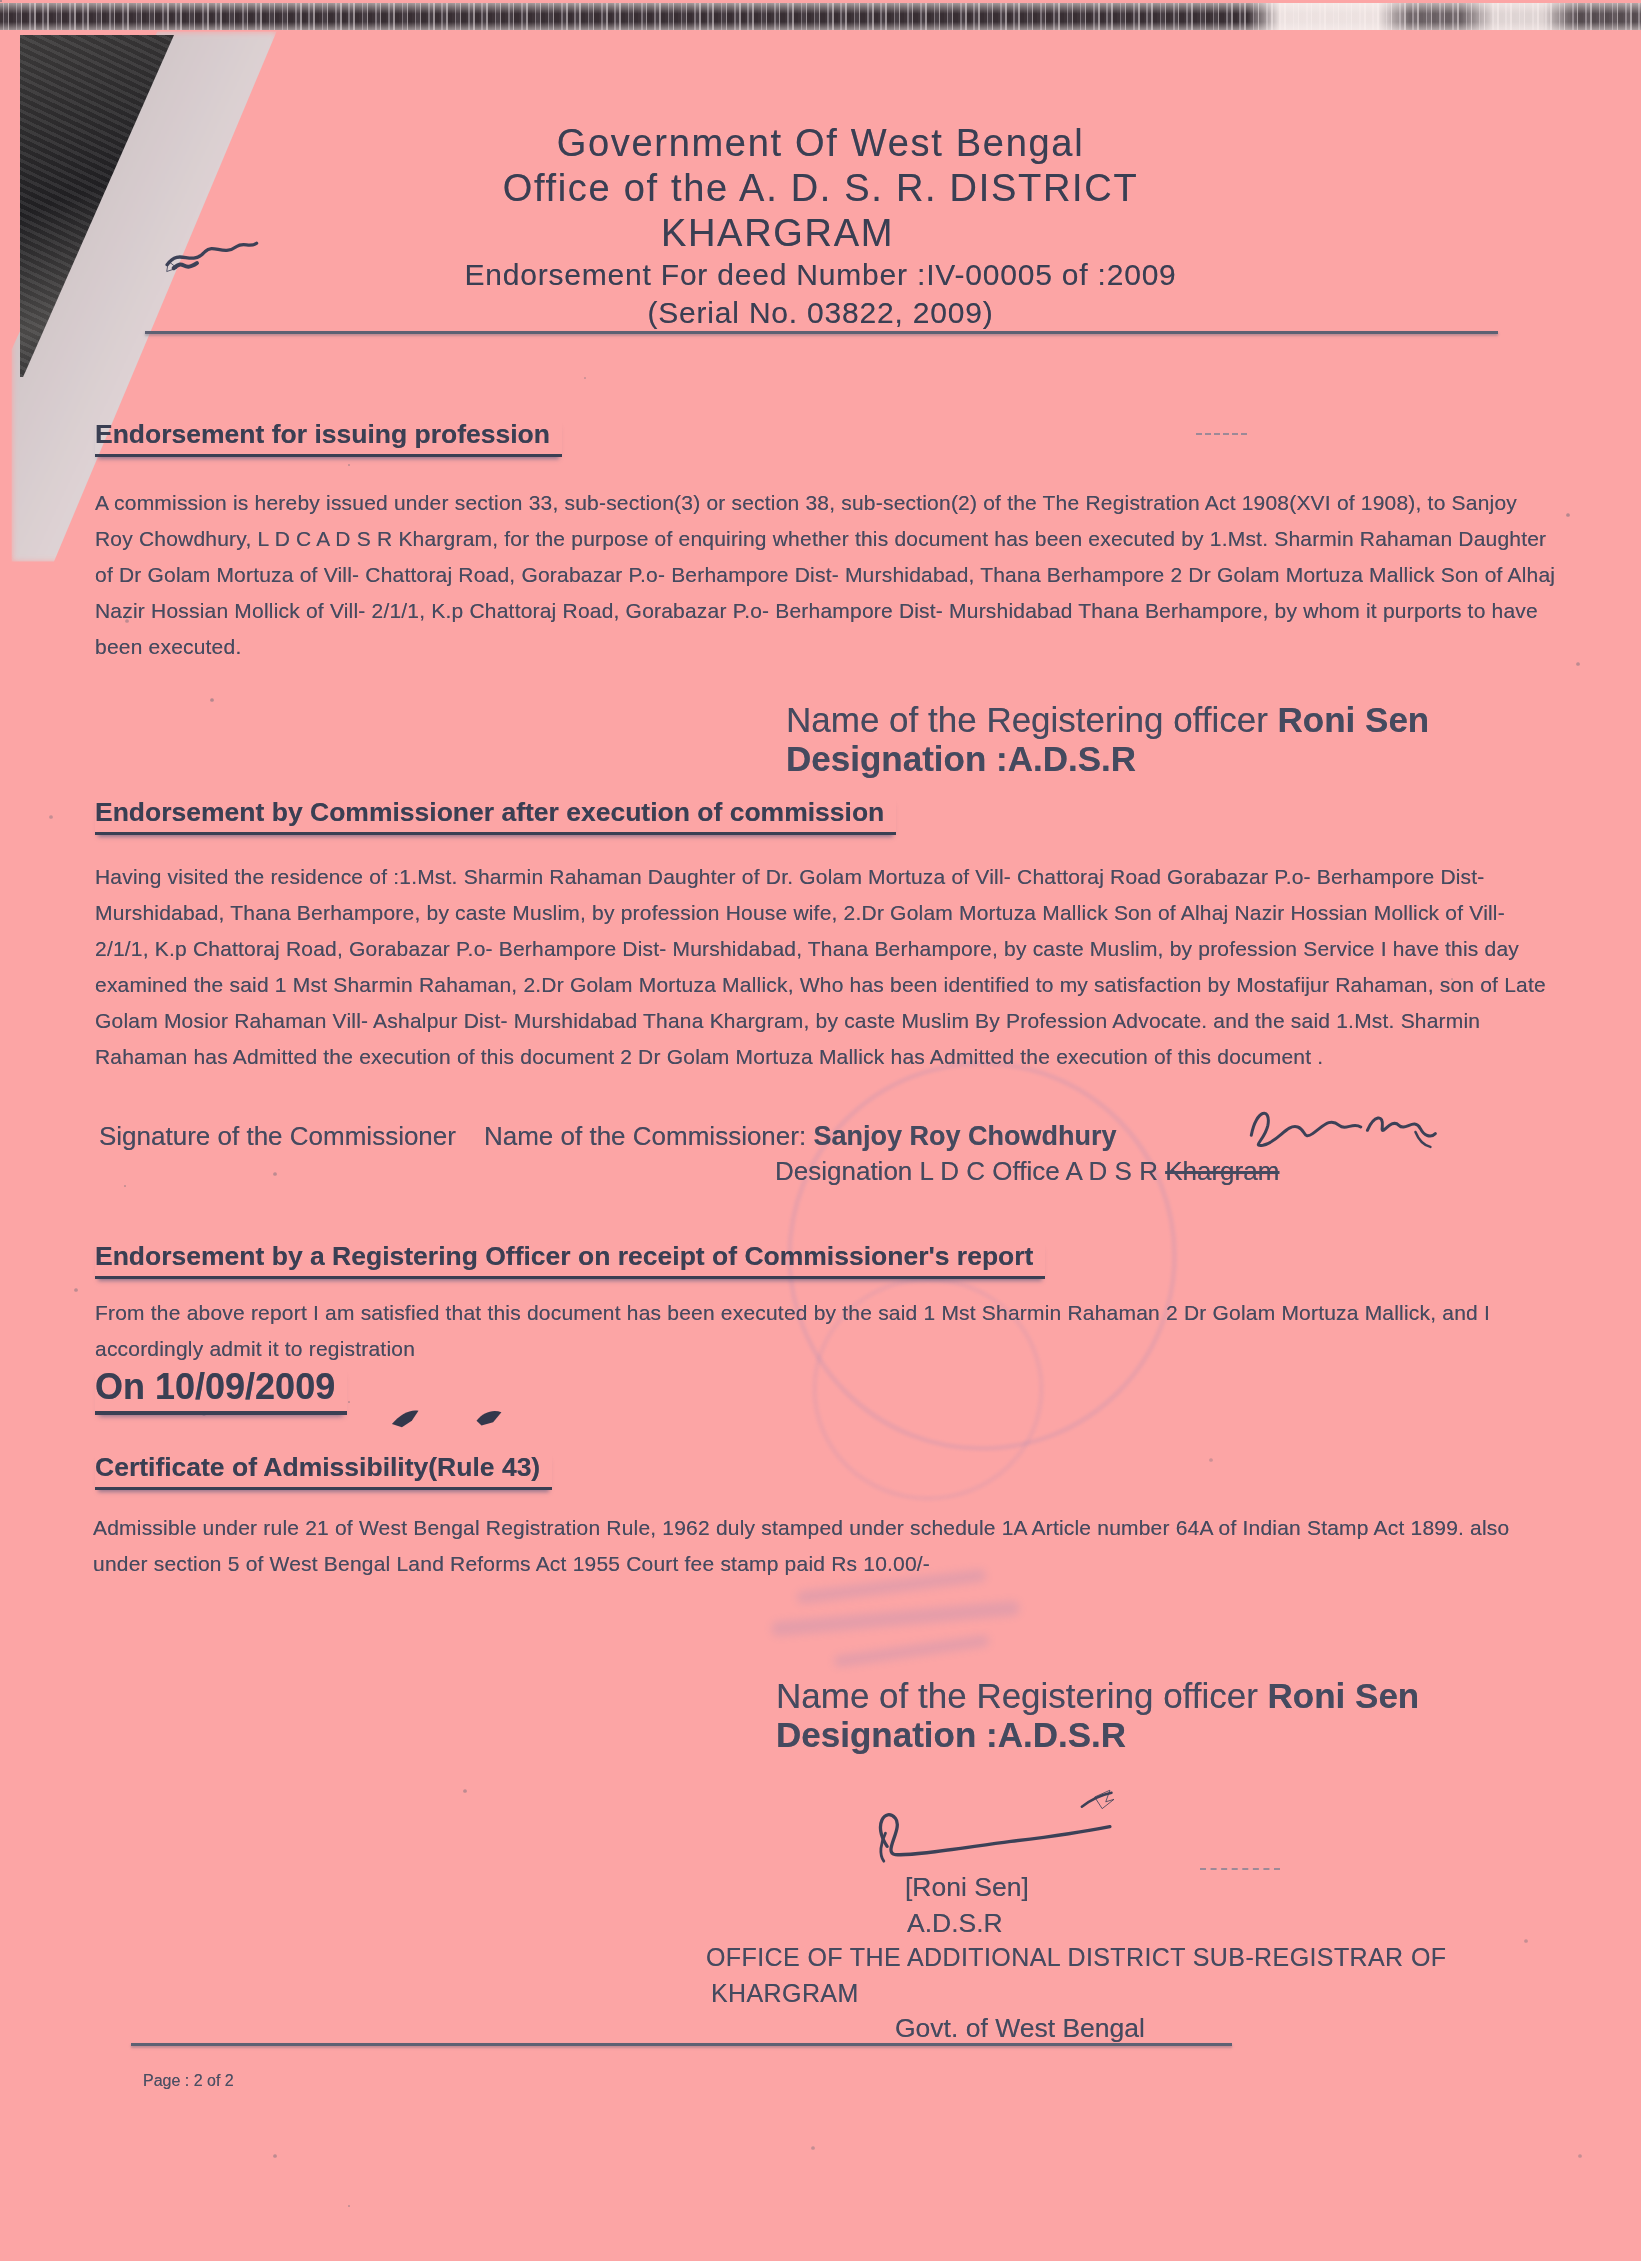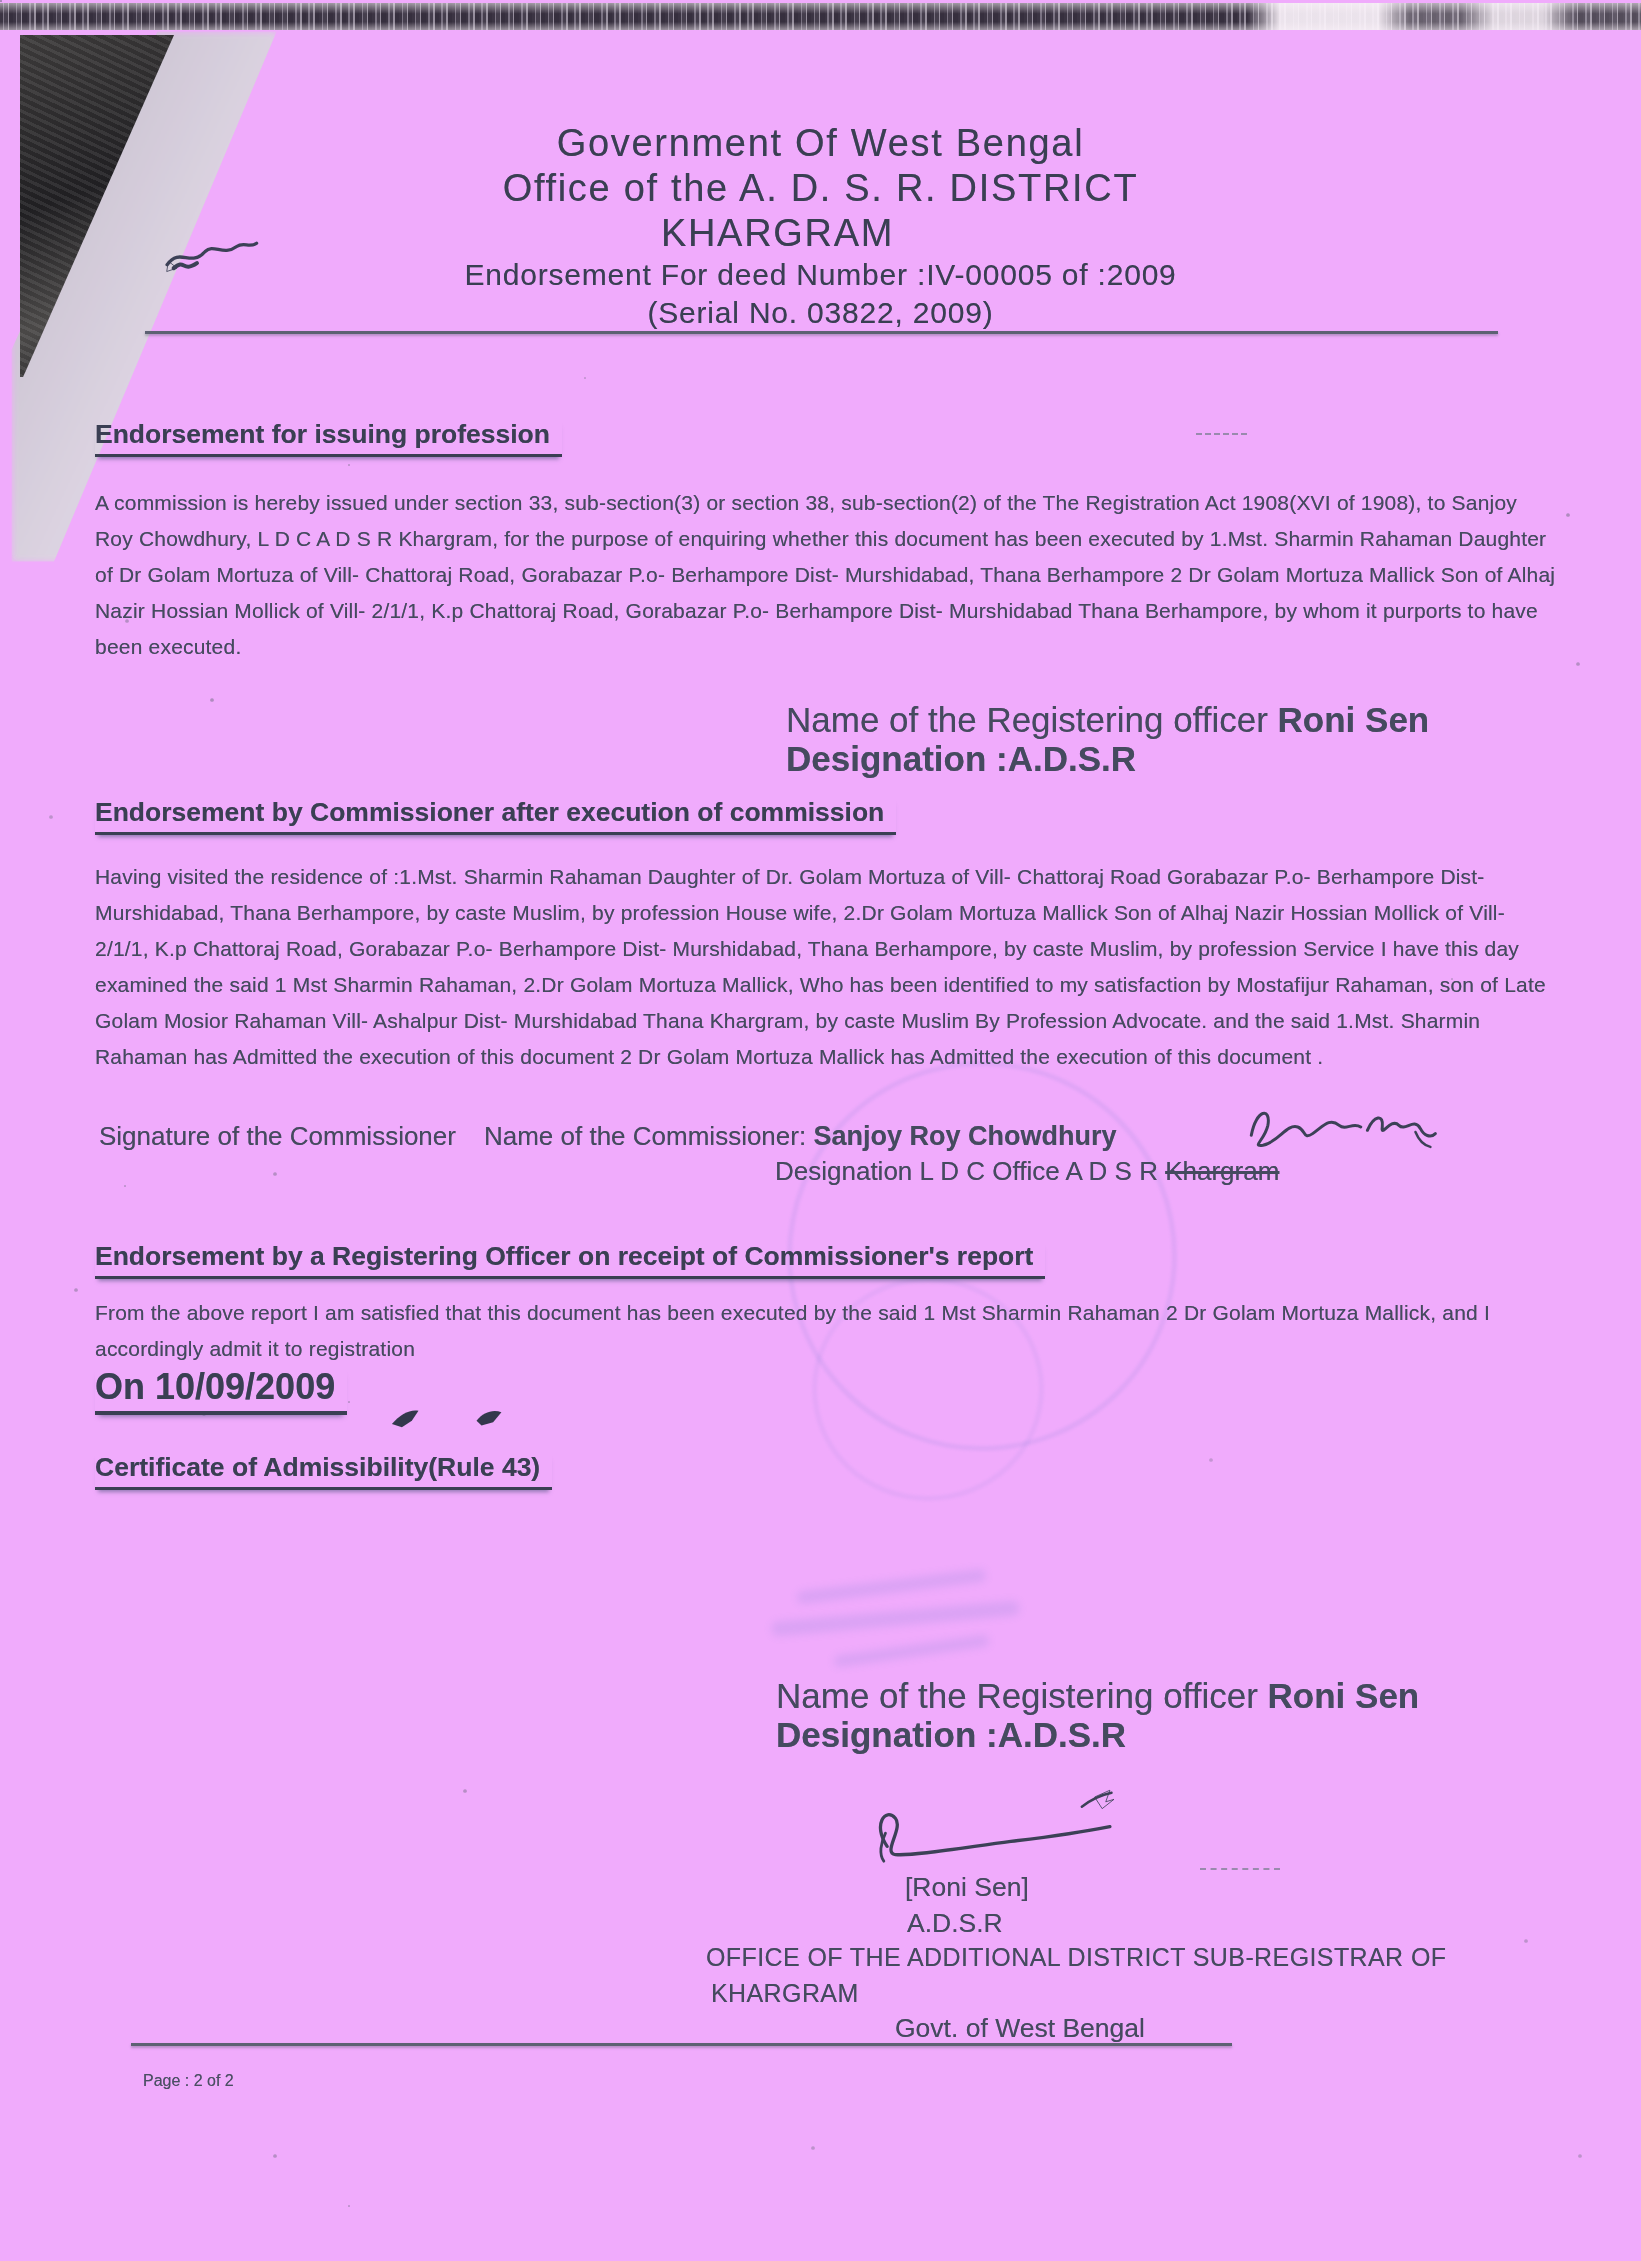--- a/index.html
+++ b/index.html
@@ -1,18 +1,18 @@
 <!DOCTYPE html>
 <html style="--ink: #454a5f; --ink-strong: #3a3f53; --stamp-blue: #5a72c8;font-size:13.3px"><head>
 <meta charset="utf-8">
 <style>
   html,body{margin:0;padding:0;background:#e8e8e6;}
   .page{
     position:relative;width:1641px;height:2261px;margin:0 auto;
-    background:#f0abfc;overflow:hidden;
+    background:#fca5a5;overflow:hidden;
     font-family:"Liberation Sans","DejaVu Sans",sans-serif;
     color:var(--ink,#454a5f);
   }
   .page *{box-sizing:border-box;}
   .abs{position:absolute;}
   .txt{text-shadow:0 0 0.6px rgba(62,67,90,.55);}
 
   
   .top-band{
     left:0;top:3.3px;width:1641px;height:26.5px;
@@ -169,20 +169,21 @@
   </div>
 
   <svg class="abs" style="left:377px;top:1399px" width="141" height="35" viewBox="0 0 170 42">
     <path d="M18 30 C28 18 40 12 50 14 L42 26 L30 34 Z" fill="#33384c"></path>
     <path d="M120 26 C128 16 140 12 150 16 L140 28 L126 32 Z" fill="#33384c"></path>
   </svg>
 
   <div class="abs txt" style="left:95px;top:1452px">
     <span class="sec-h">Certificate of Admissibility(Rule 43)</span>
   </div>
+  <p class="abs para txt" style="left:93px;top:1510px;width:1467px;margin:0">Admissible under rule 21 of West Bengal Registration Rule, 1962  duly stamped under schedule 1A  Article number  64A of Indian Stamp Act 1899. also under section 5  of West Bengal Land Reforms Act  1955   Court fee stamp paid Rs 10.00/-</p>
 
   <div class="abs officer txt" style="left:776px;top:1676px">
     <div>
       <span>Name of the Registering officer</span>
       <span class="name">Roni Sen</span>
     </div>
     <div class="desig">Designation :A.D.S.R</div>
   </div>
 
   <svg class="abs sig-svg" style="left:837px;top:1782px" width="323" height="99" viewBox="0 0 390 120">

